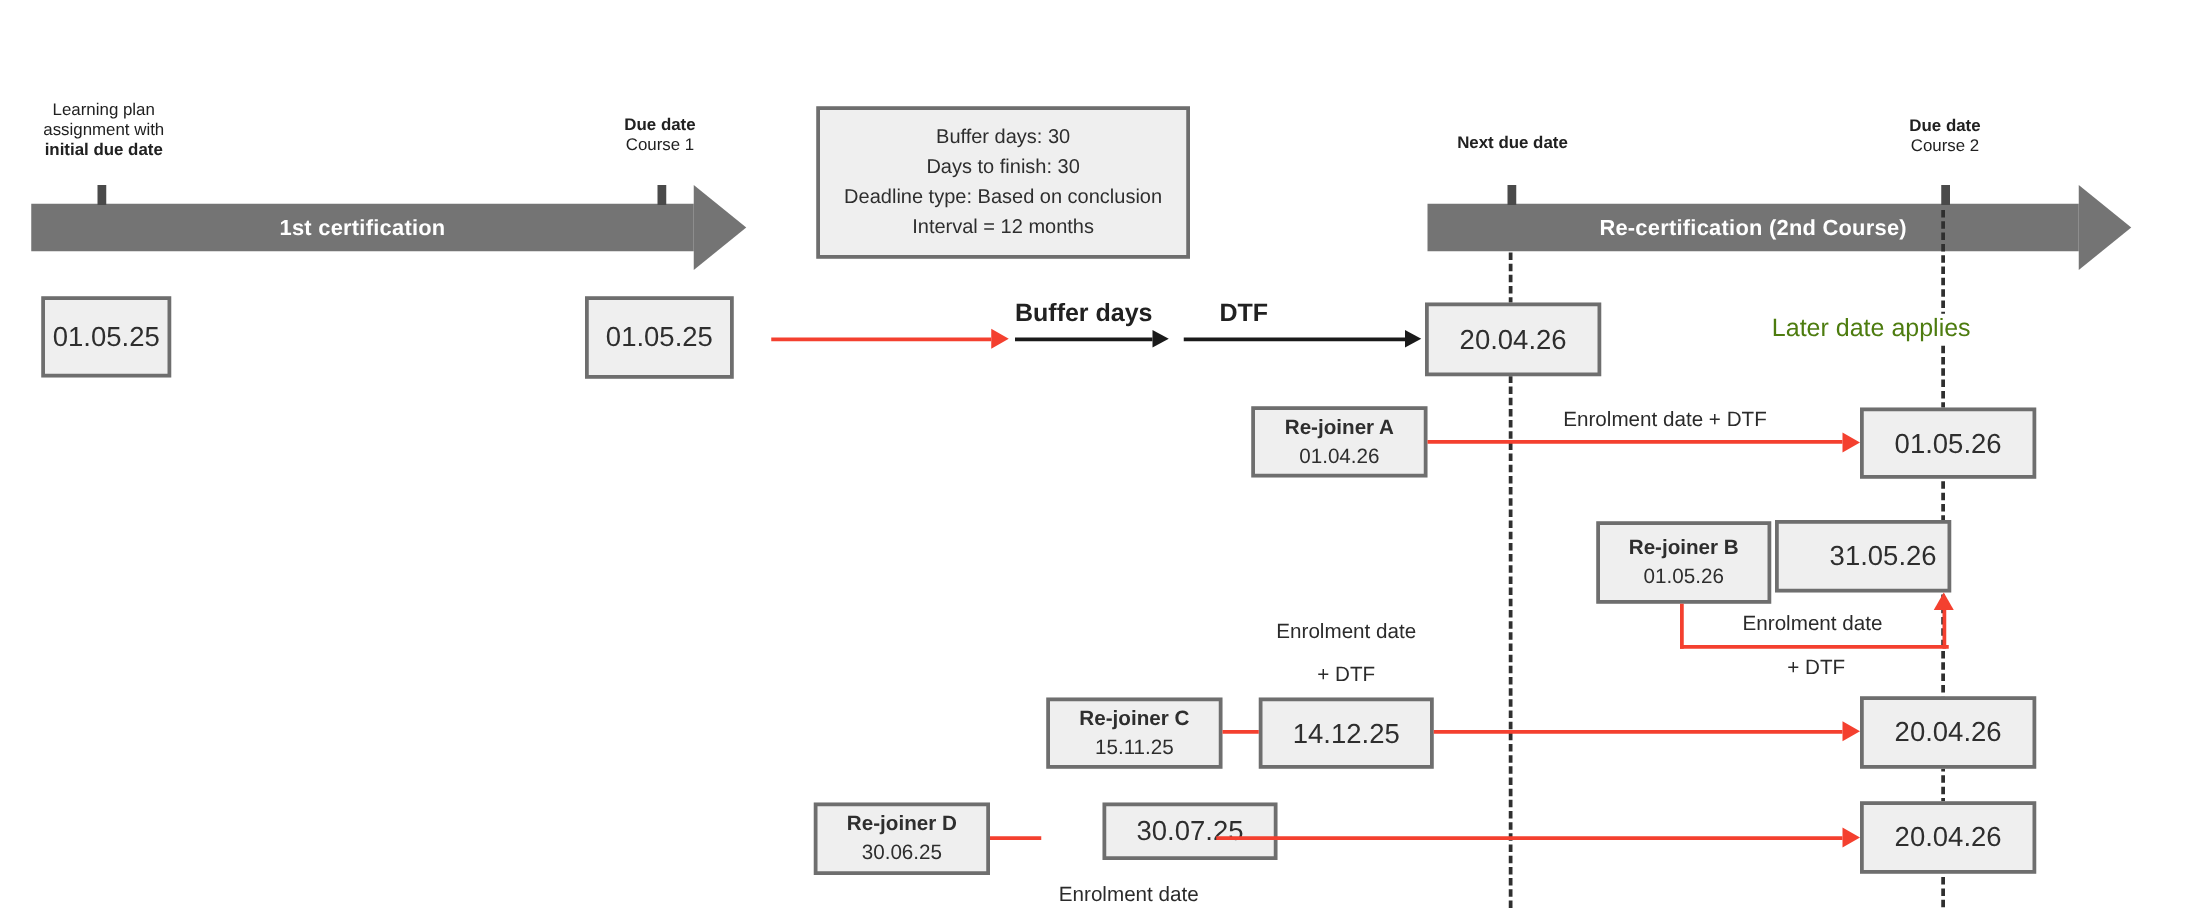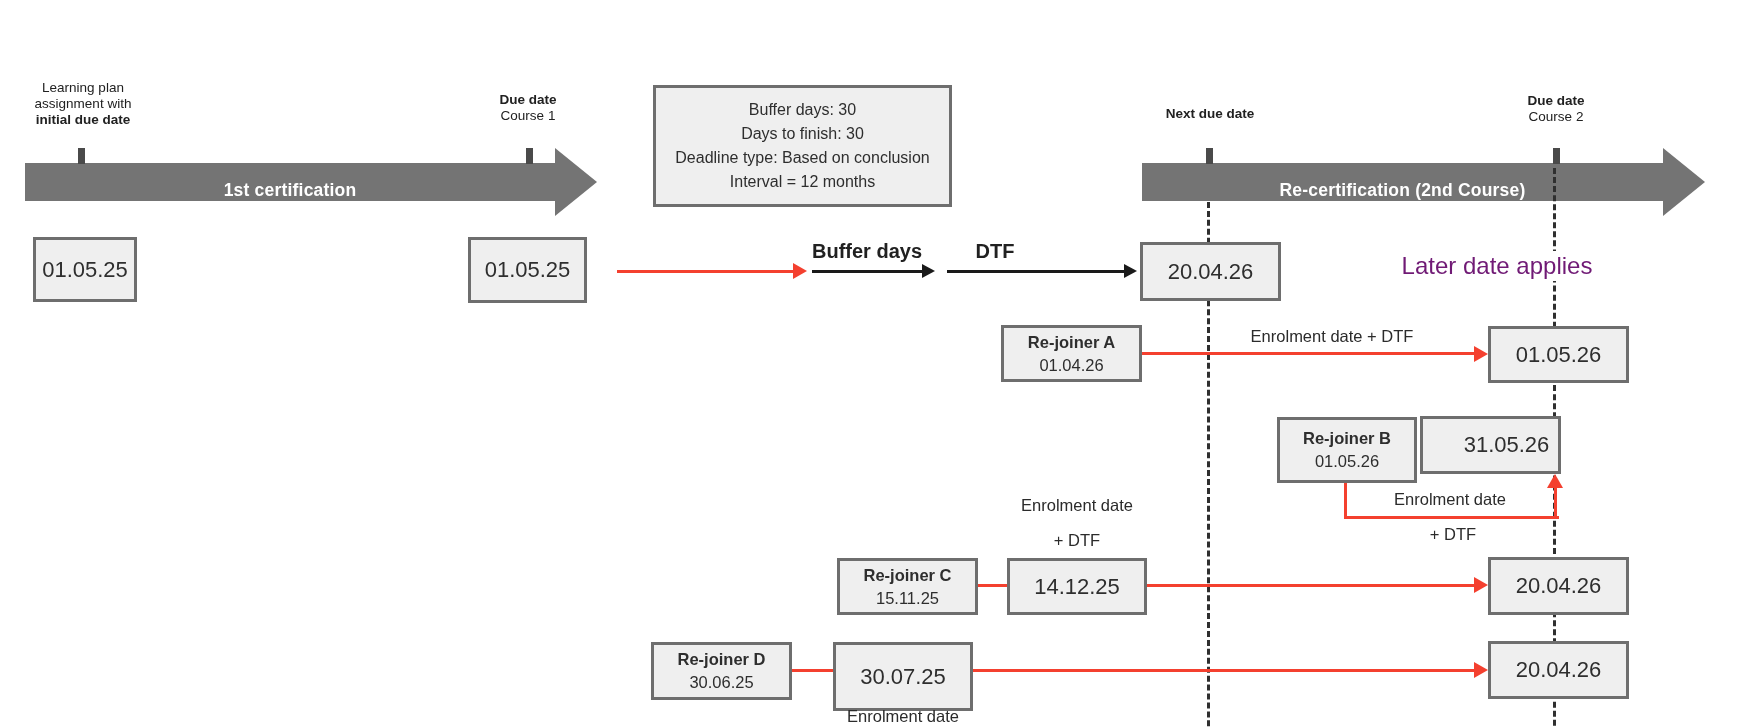--- a/index.html
+++ b/index.html
@@ -8,37 +8,37 @@
   .abs{position:absolute;box-sizing:border-box;}
   .c{text-align:center;}
   .b{font-weight:bold;}
   .lbl{font-size:13.5px;line-height:16px;z-index:2;}
   .box{border:3px solid var(--box-border,#6e6e6e);background:var(--box-fill,#efefef);
        display:flex;flex-direction:column;align-items:center;justify-content:center;
        font-size:22px;color:#2e2e2e;z-index:2;text-align:center;}
   .bigbox{font-size:16px;line-height:21.5px;}
   .info{font-weight:normal;font-size:16px;line-height:24px;align-items:center;}
   .rj{font-size:16.5px;line-height:23px;}
-  .tl-arrow{background:var(--arrow-gray,#747474);display:flex;align-items:flex-end;justify-content:center;z-index:0;}
+  .tl-arrow{background:var(--arrow-gray,#747474);display:flex;align-items:center;justify-content:center;z-index:0;}
   .tl-title{color:#fff;font-weight:bold;font-size:17.5px;letter-spacing:.2px;}
   .tl-head{width:0;height:0;border-top:34px solid transparent;border-bottom:34px solid transparent;
            border-left:42px solid var(--arrow-gray,#747474);z-index:0;}
   .tick{width:7px;height:16px;background:var(--tick,#4a4a4a);z-index:1;}
   .dash{width:0;border-left:3px dashed var(--dash,#2f2f2f);z-index:1;}
   .redline{background:var(--red,#f4402f);z-index:3;}
   .blackline{background:#1a1a1a;z-index:3;}
   .head-r{width:0;height:0;border-top:8px solid transparent;border-bottom:8px solid transparent;
           border-left:14px solid var(--red,#f4402f);z-index:3;}
   .head-rk{width:0;height:0;border-top:7px solid transparent;border-bottom:7px solid transparent;
            border-left:13px solid #1a1a1a;z-index:3;}
   .head-up{width:0;height:0;border-left:8px solid transparent;border-right:8px solid transparent;
            border-bottom:14px solid var(--red,#f4402f);z-index:3;}
   .flowlbl{font-size:20px;font-weight:bold;z-index:2;}
   .rule{font-size:16.5px;z-index:2;color:#2b2b2b;}
-  .note{font-size:24px;color:#701a75;background:#fff;z-index:2;padding:1px 3px;}
+  .note{font-size:20px;color:#4d7c0f;background:#fff;z-index:2;padding:1px 3px;}
 </style>
 </head>
 <body>
 
 <div class="canvas">
 
   <div class="abs lbl c" style="left:3px;top:36px;width:160px;">
     <div>Learning plan</div>
     <div>assignment with</div>
     <div class="b">initial due date</div>
@@ -145,21 +145,21 @@
   <div class="abs head-r" style="left:1474px;top:533px;"></div>
   <div class="abs box" style="left:1488px;top:513px;width:141px;height:58px;">
     <div>20.04.26</div>
   </div>
 
   <div class="abs box rj" style="left:651px;top:598px;width:141px;height:58px;">
     <div class="b">Re-joiner D</div>
     <div>30.06.25</div>
   </div>
   <div class="abs redline" style="left:792px;top:625px;width:41px;height:3px;"></div>
-  <div class="abs box" style="left:833px;top:598px;width:140px;height:69px;">
+  <div class="abs box" style="left:882px;top:598px;width:140px;height:46px;">
     <div>30.07.25</div>
   </div>
   <div class="abs rule c" style="left:813px;top:663px;width:180px;">Enrolment date</div>
   <div class="abs rule c" style="left:843px;top:697px;width:120px;">+ DTF</div>
   <div class="abs redline" style="left:973px;top:625px;width:501px;height:3px;"></div>
   <div class="abs head-r" style="left:1474px;top:618px;"></div>
   <div class="abs box" style="left:1488px;top:597px;width:141px;height:58px;">
     <div>20.04.26</div>
   </div>
 

